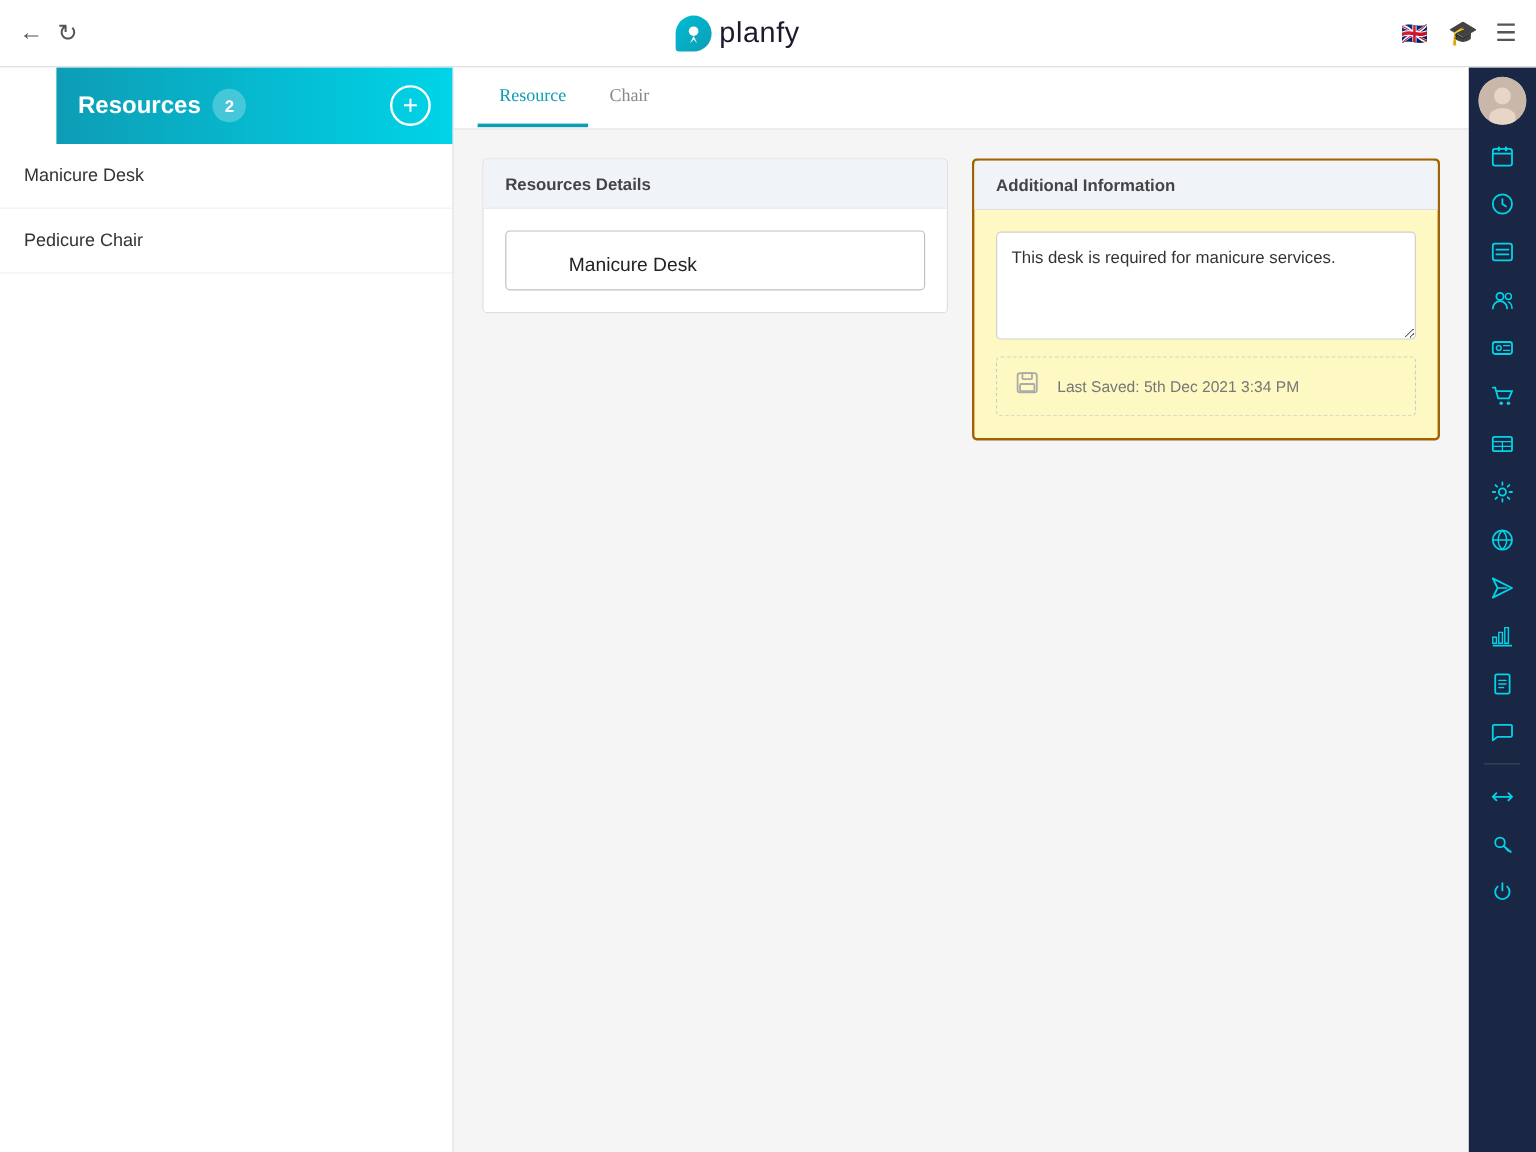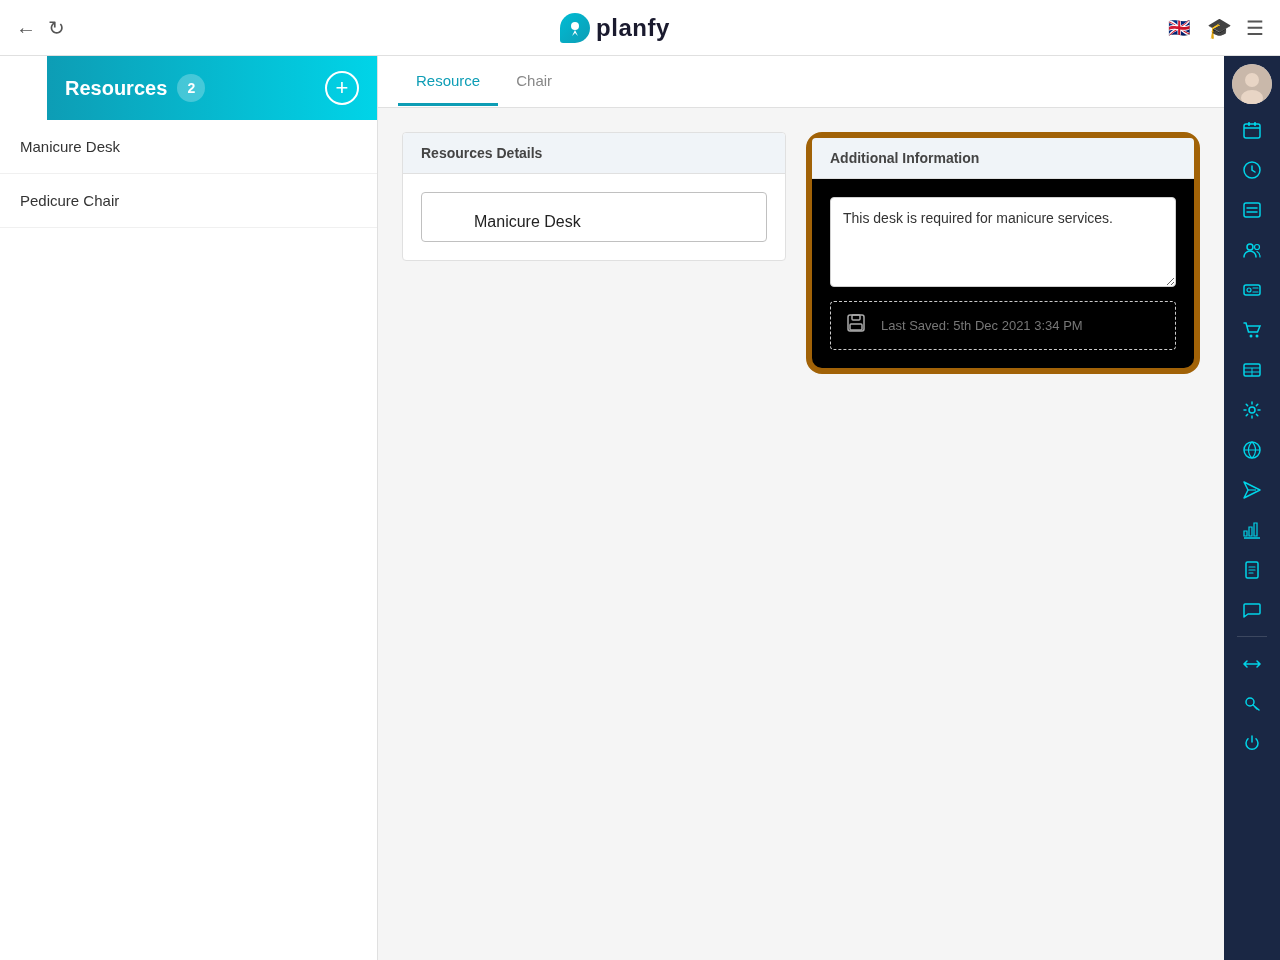--- a/index.html
+++ b/index.html
@@ -14,21 +14,21 @@
       justify-content: space-between;
       padding: 0 16px;
       border-bottom: 1px solid #e0e0e0;
       flex-shrink: 0;
       z-index: 10;
     }
     .top-bar-left { display: flex; align-items: center; gap: 12px; }
     .top-bar-center { display: flex; align-items: center; gap: 8px; }
     .top-bar-right { display: flex; align-items: center; gap: 14px; }
     .nav-icon { font-size: 20px; color: #555; cursor: pointer; }
-    .logo-text { font-size: 24px; font-weight: 700; color: #1a1a2e; letter-spacing: 0.5px; }
+    .logo-text { font-size: 24px; font-weight: 400; color: #1a1a2e; letter-spacing: 0.5px; }
 
     
     .main-layout {
       display: flex;
       flex: 1;
       overflow: hidden;
     }
 
     
     .sidebar-left {
@@ -110,20 +110,21 @@
       flex-shrink: 0;
       height: 52px;
     }
     .tab {
       padding: 14px 18px;
       font-size: 15px;
       cursor: pointer;
       color: #888;
       border-bottom: 3px solid transparent;
       margin-bottom: -1px;
+      font-family: Liberation Serif, serif;
     }
     .tab.active {
       color: #0d9db5;
       border-bottom: 3px solid #0d9db5;
       font-weight: 500;
     }
 
     
     .form-content {
       flex: 1;
@@ -177,23 +178,23 @@
       left: 12px;
       top: 50%;
       transform: translateY(-50%);
       display: flex;
       align-items: center;
       gap: 2px;
     }
 
     
     .additional-box {
-      background: #000000;
-      border: 6px solid #a16207;
-      border-radius: 16px;
+      background: #fef9c3;
+      border: 2px solid #a16207;
+      border-radius: 4px;
       flex: 1;
     }
     .additional-body { padding: 18px; display: flex; flex-direction: column; gap: 14px; }
     .notes-textarea {
       width: 100%;
       border: 1px solid #d0d0d0;
       border-radius: 4px;
       padding: 12px;
       font-size: 14px;
       color: #333;

